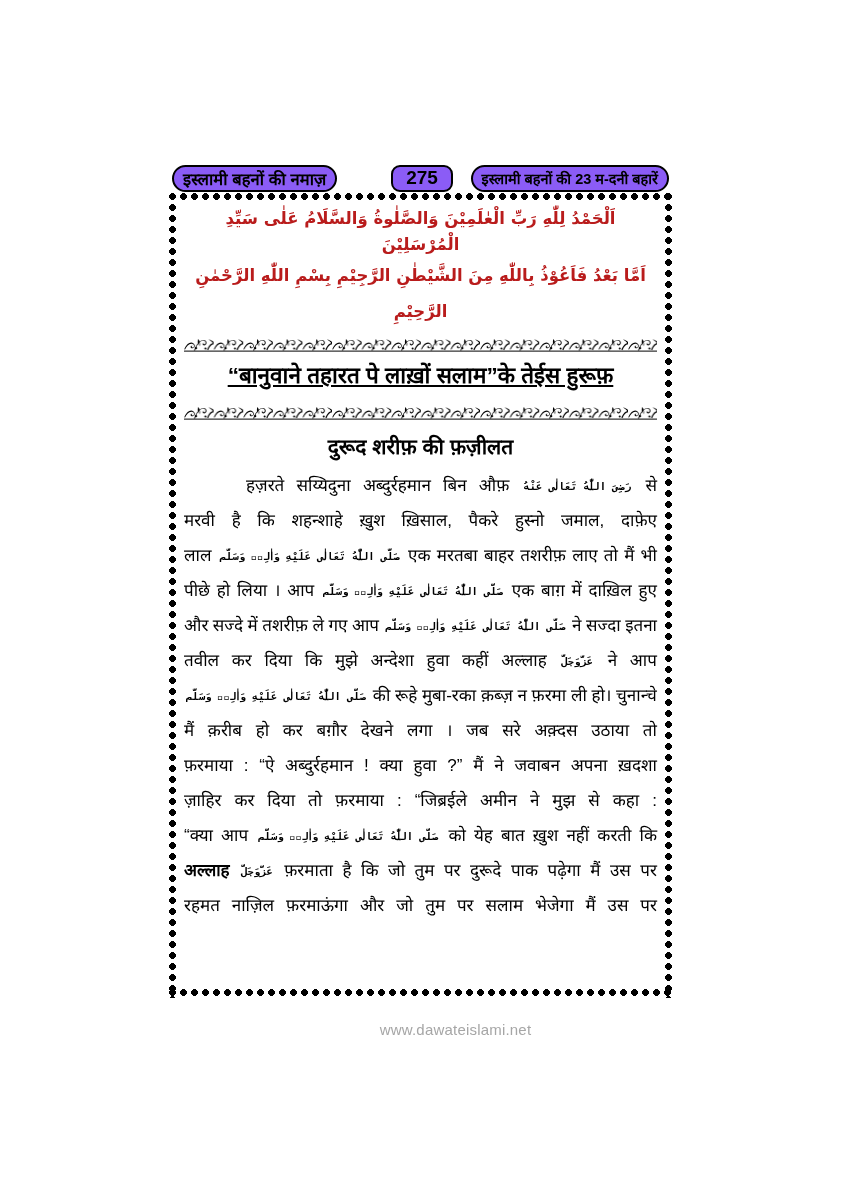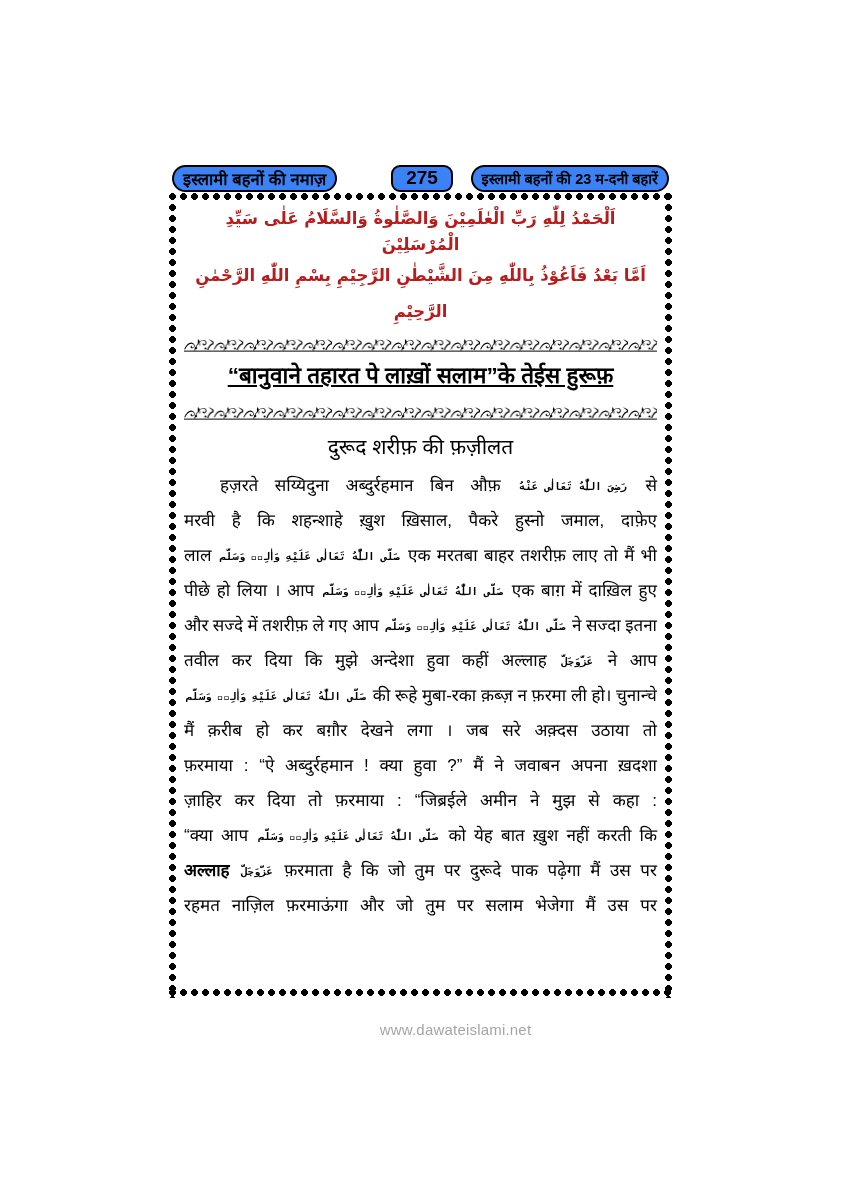--- a/index.html
+++ b/index.html
@@ -35,21 +35,21 @@
   }
   .pill {
     border: 2px solid #000;
     border-radius: 20px;
     height: 27px;
     display: flex;
     align-items: center;
     justify-content: center;
     padding: 0 9px;
     box-sizing: border-box;
-    background: #3b82f6;
+    background: #8b5cf6;
     font-weight: 700;
     color: #000;
     white-space: nowrap;
     text-align: right;
   }
   #pill-left  { font-size: 16.5px; letter-spacing: .1px; }
   #pill-page  { font-size: 19px; padding: 0 13px; border-radius: 9px; margin-left: 36px; }
   #pill-right { font-size: 14.5px; }
 
   
@@ -121,21 +121,21 @@
     font-size: 22.5px;
     line-height: 34px;
     color: #000;
     white-space: nowrap;
     text-decoration: underline;
   }
 
   
   #subheading {
     text-align: center;
-    font-weight: 400;
+    font-weight: 700;
     font-size: 21px;
     line-height: 34px;
     color: #000;
     margin-top: 10px;
     margin-bottom: 2px;
   }
 
   
   #body-text {
     margin-top: 4px;
@@ -244,21 +244,21 @@
       <svg width="473" height="15" viewBox="0 0 473 15" xmlns="http://www.w3.org/2000/svg">
         <rect x="0" y="0" width="473" height="15" fill="url(#vine)"></rect>
       </svg>
     </div>
 
     <div id="subheading">दुरूद शरीफ़ की फ़ज़ीलत</div>
 
     <div id="body-text">
         <div class="bline indent">
           <div class="j" style="justify-content: space-between;">
-            <span class="seg " style="margin-left: 36px; text-align: right;">हज़रते</span>
+            <span class="seg " style="margin-left: 62px; text-align: right;">हज़रते</span>
             <span class="seg ">सय्यिदुना</span>
             <span class="seg ">अब्दुर्रहमान</span>
             <span class="seg ">बिन</span>
             <span class="seg ">औफ़</span>
             <span class="seg ar">رَضِیَ اللّٰهُ تَعَالٰی عَنْهُ</span>
             <span class="seg ">से</span>
           </div>
         </div>
         <div class="bline">
           <div class="j">

